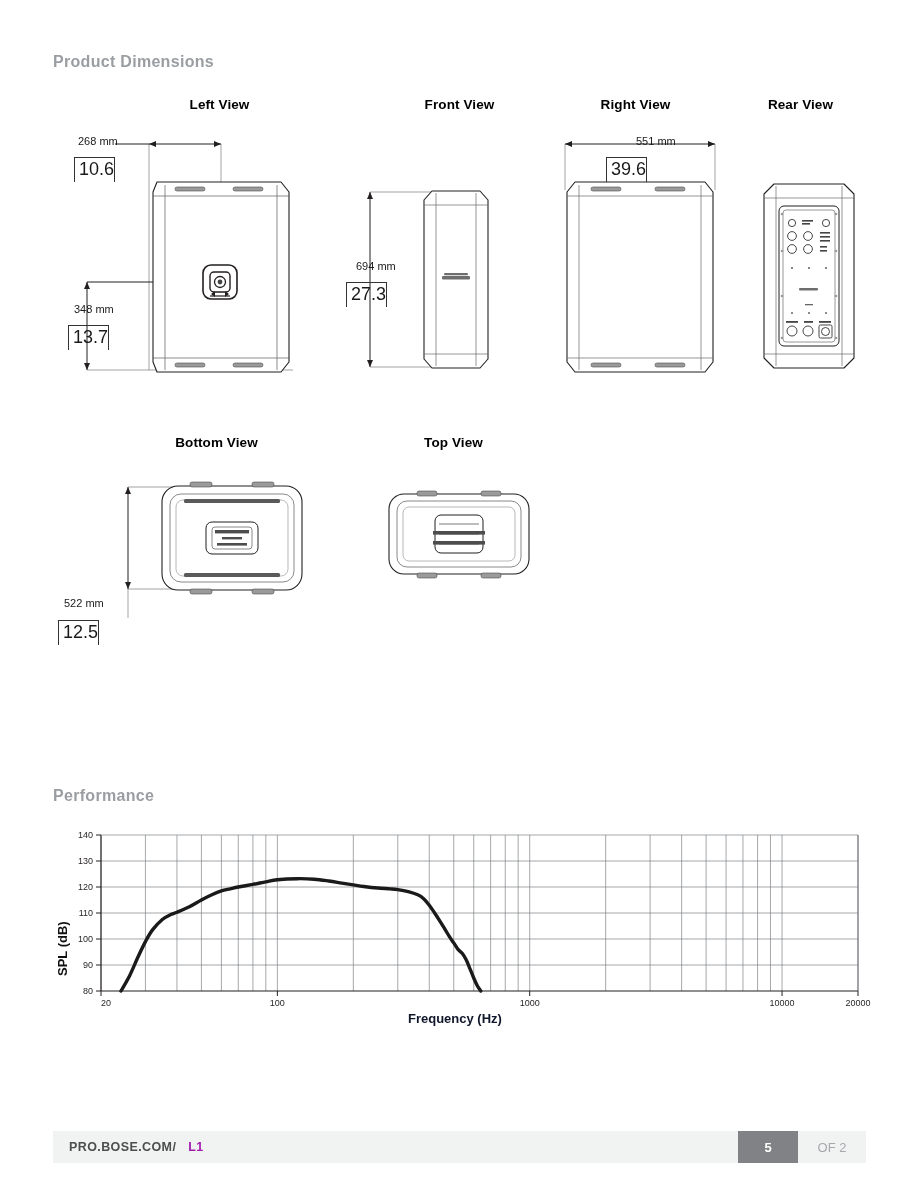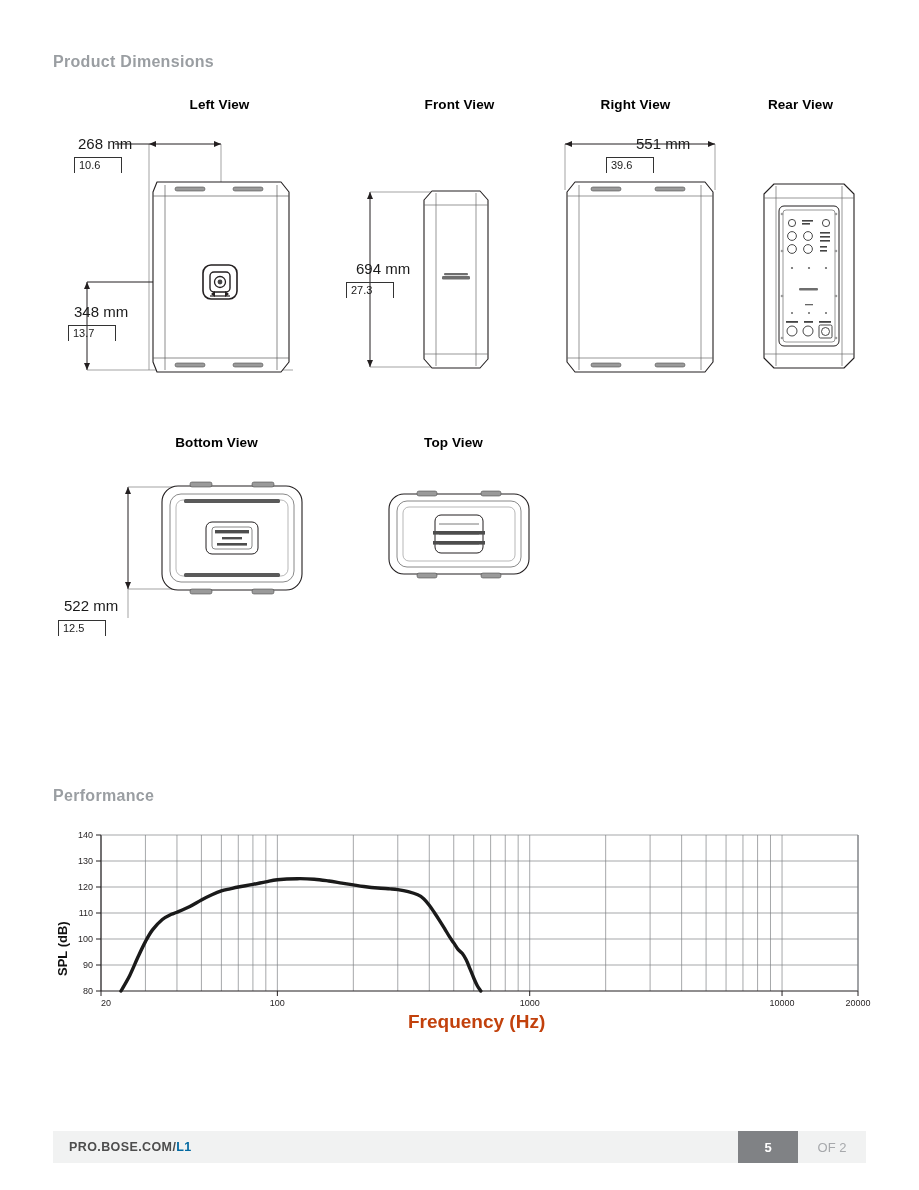--- a/index.html
+++ b/index.html
@@ -39,31 +39,31 @@
     font-size:13.5px;
     font-weight:bold;
     color:#000000;
     text-align:center;
     letter-spacing:.1px;
     white-space:nowrap;
   }
 
   .dim-label {
     position:absolute;
-    font-size:15px;
+    font-size:11px;
     color:#1a1a1a;
     white-space:nowrap;
     font-family:"Liberation Sans", sans-serif;
   }
   .dim-bracket {
     position:absolute;
-    font-size:11px;
+    font-size:18px;
     color:#1a1a1a;
     white-space:nowrap;
-    padding:1px 21px 2px 4px;
+    padding:1px 0 2px 4px;
     border-left:1px solid #333;
     border-right:1px solid #333;
     border-top:1px solid #333;
   }
 
   svg { display:block; overflow:visible; }
   .draw { position:absolute; }
 
   
   .footer {
@@ -73,21 +73,21 @@
     background:#f1f2f2;
     display:flex; align-items:center;
   }
   .footer-url {
     margin-left:16px;
     font-size:12.5px;
     font-weight:bold;
     color:#4d4d4d;
     letter-spacing:.4px;
   }
-  .footer-url b { color:#0369a1; }
+  .footer-url b { color:#a21caf;padding-left:12px; }
   .footer-right {
     margin-left:auto;
     display:flex; align-items:center; height:32px;
   }
   .page-badge {
     background:#808285;
     color:#ffffff;
     font-size:13px;
     font-weight:bold;
     width:60px; height:32px;
@@ -104,21 +104,21 @@
   #chart-block { position:absolute; left:53px; top:826px; width:813px; height:205px; }
   .axis-title-y {
     position:absolute;
     font-size:13px; font-weight:bold; color:#111;
     transform:rotate(-90deg);
     transform-origin:left top;
     white-space:nowrap;
   }
   .axis-title-x {
     position:absolute;
-    font-size:19px; font-weight:bold; color:#c2410c;
+    font-size:13px; font-weight:bold; color:#0f172a;
     white-space:nowrap;
   }
 </style>
 </head>
 <body>
 
 <div class="page">
 
   <div class="section-head" id="sec-dimensions">Product Dimensions</div>
 

